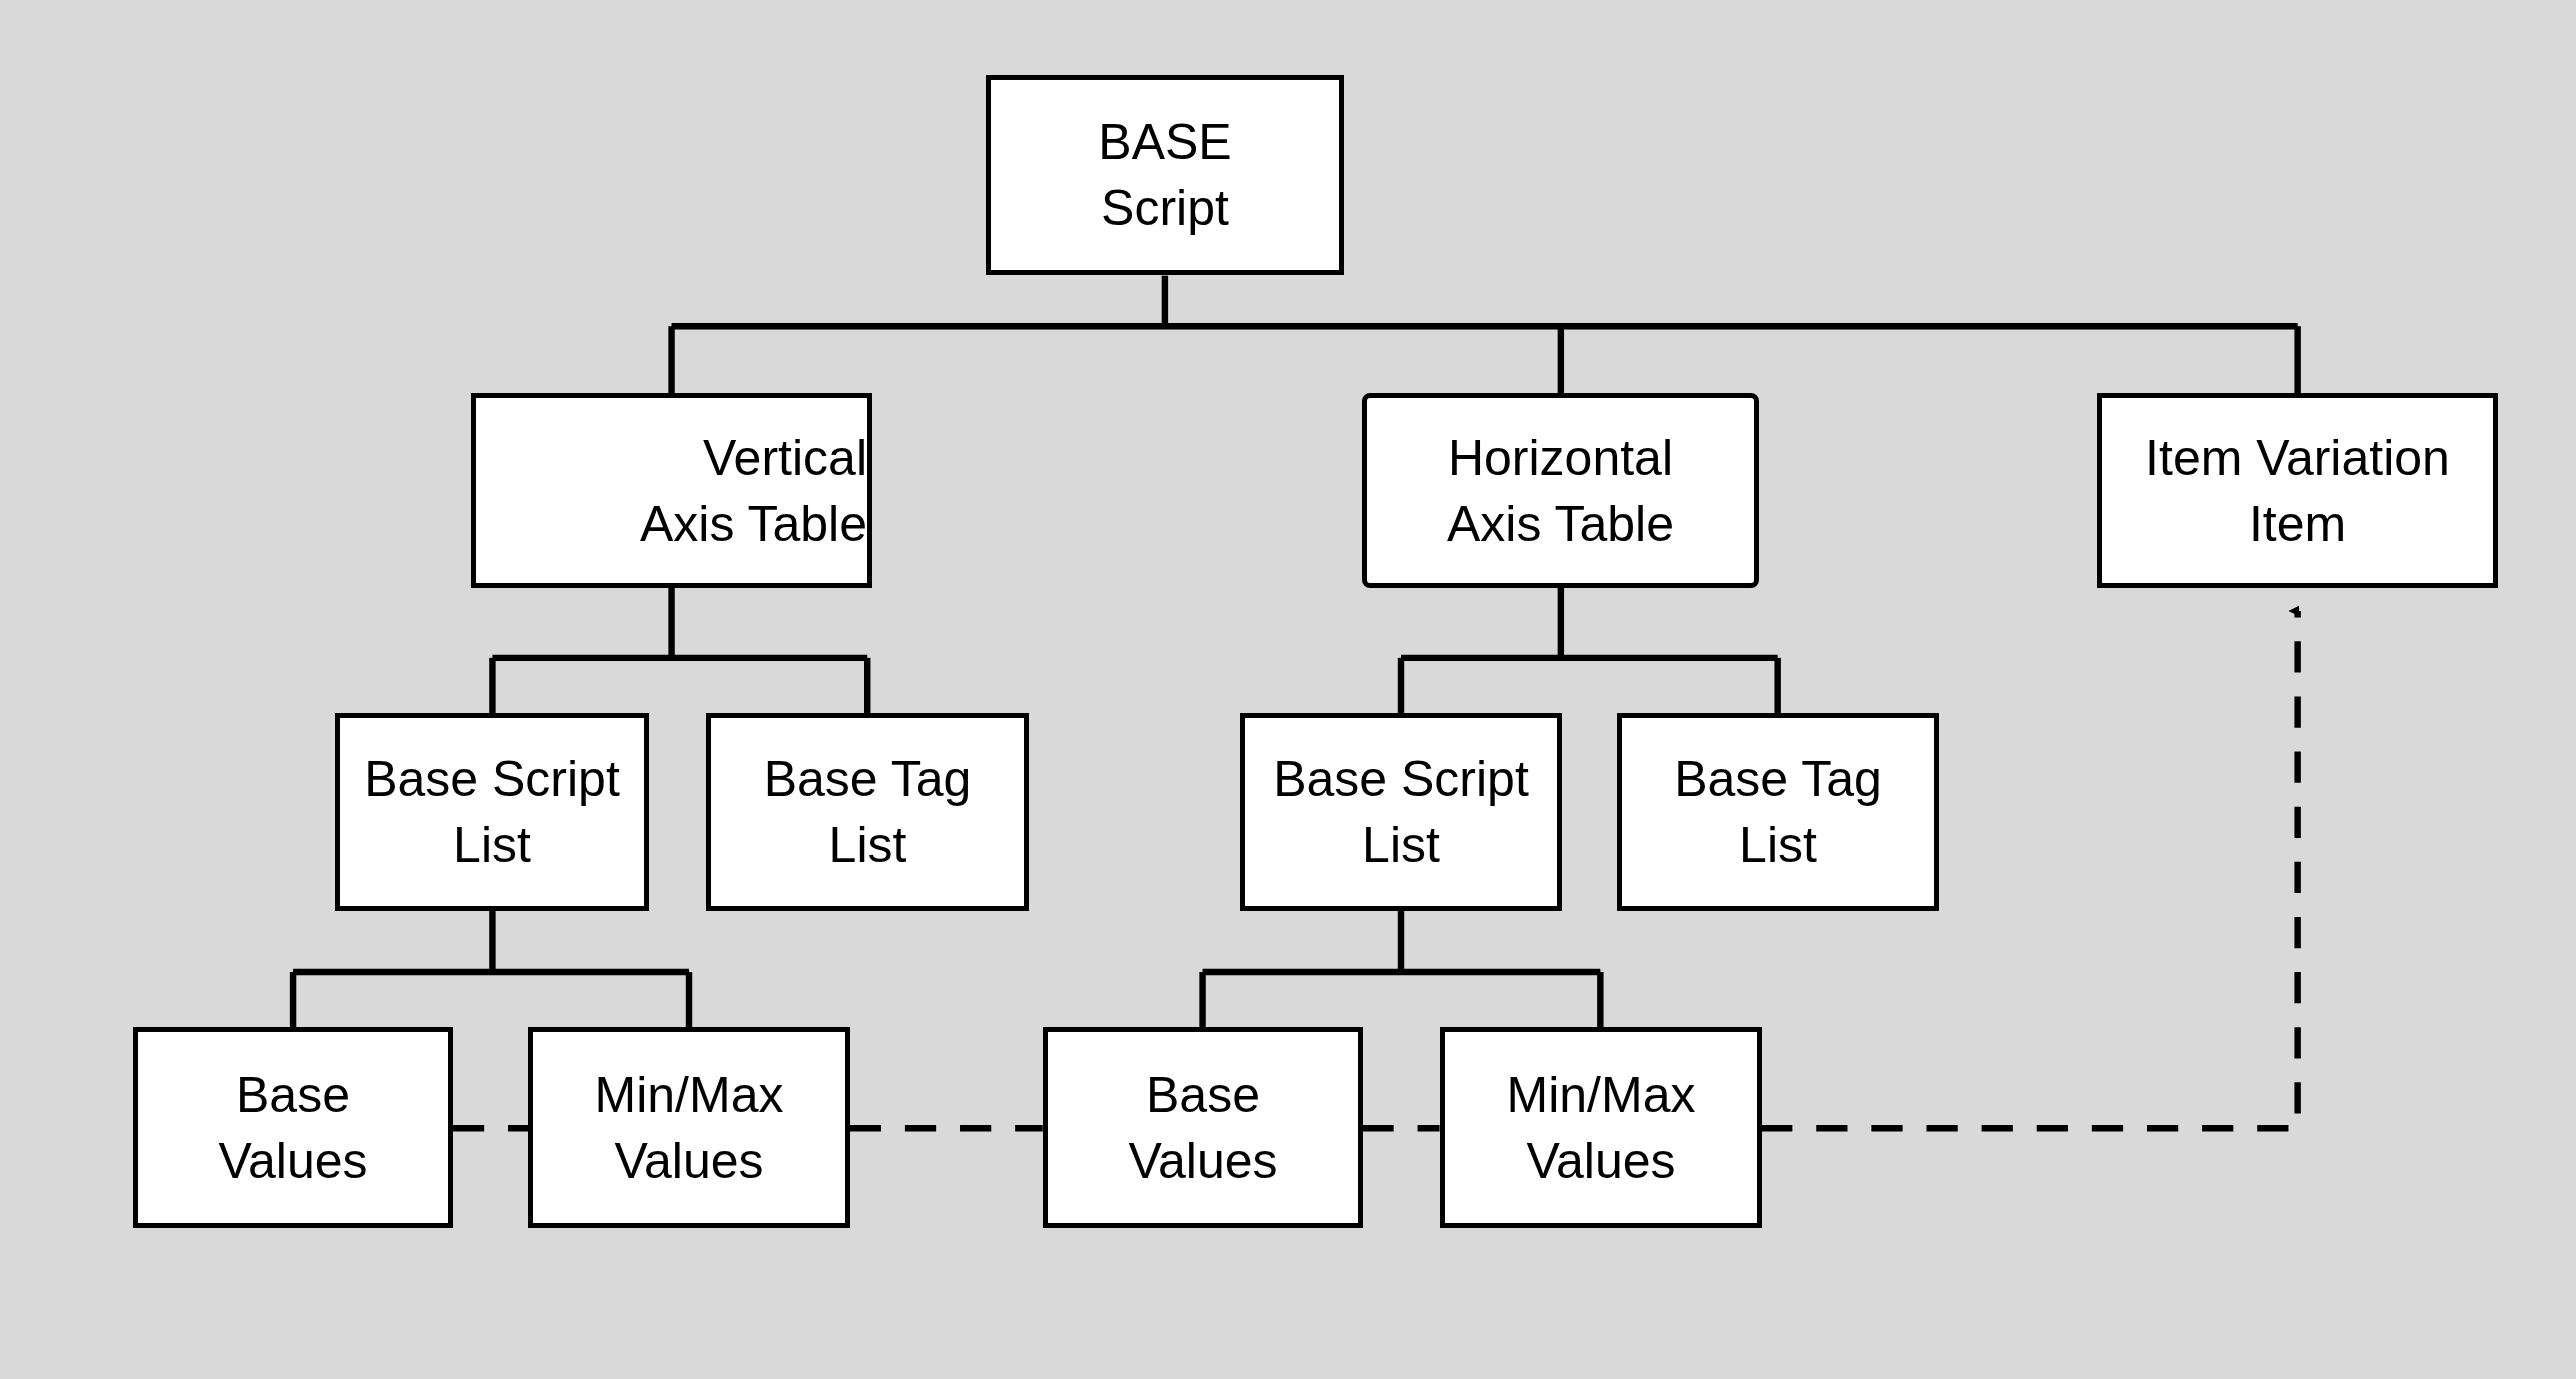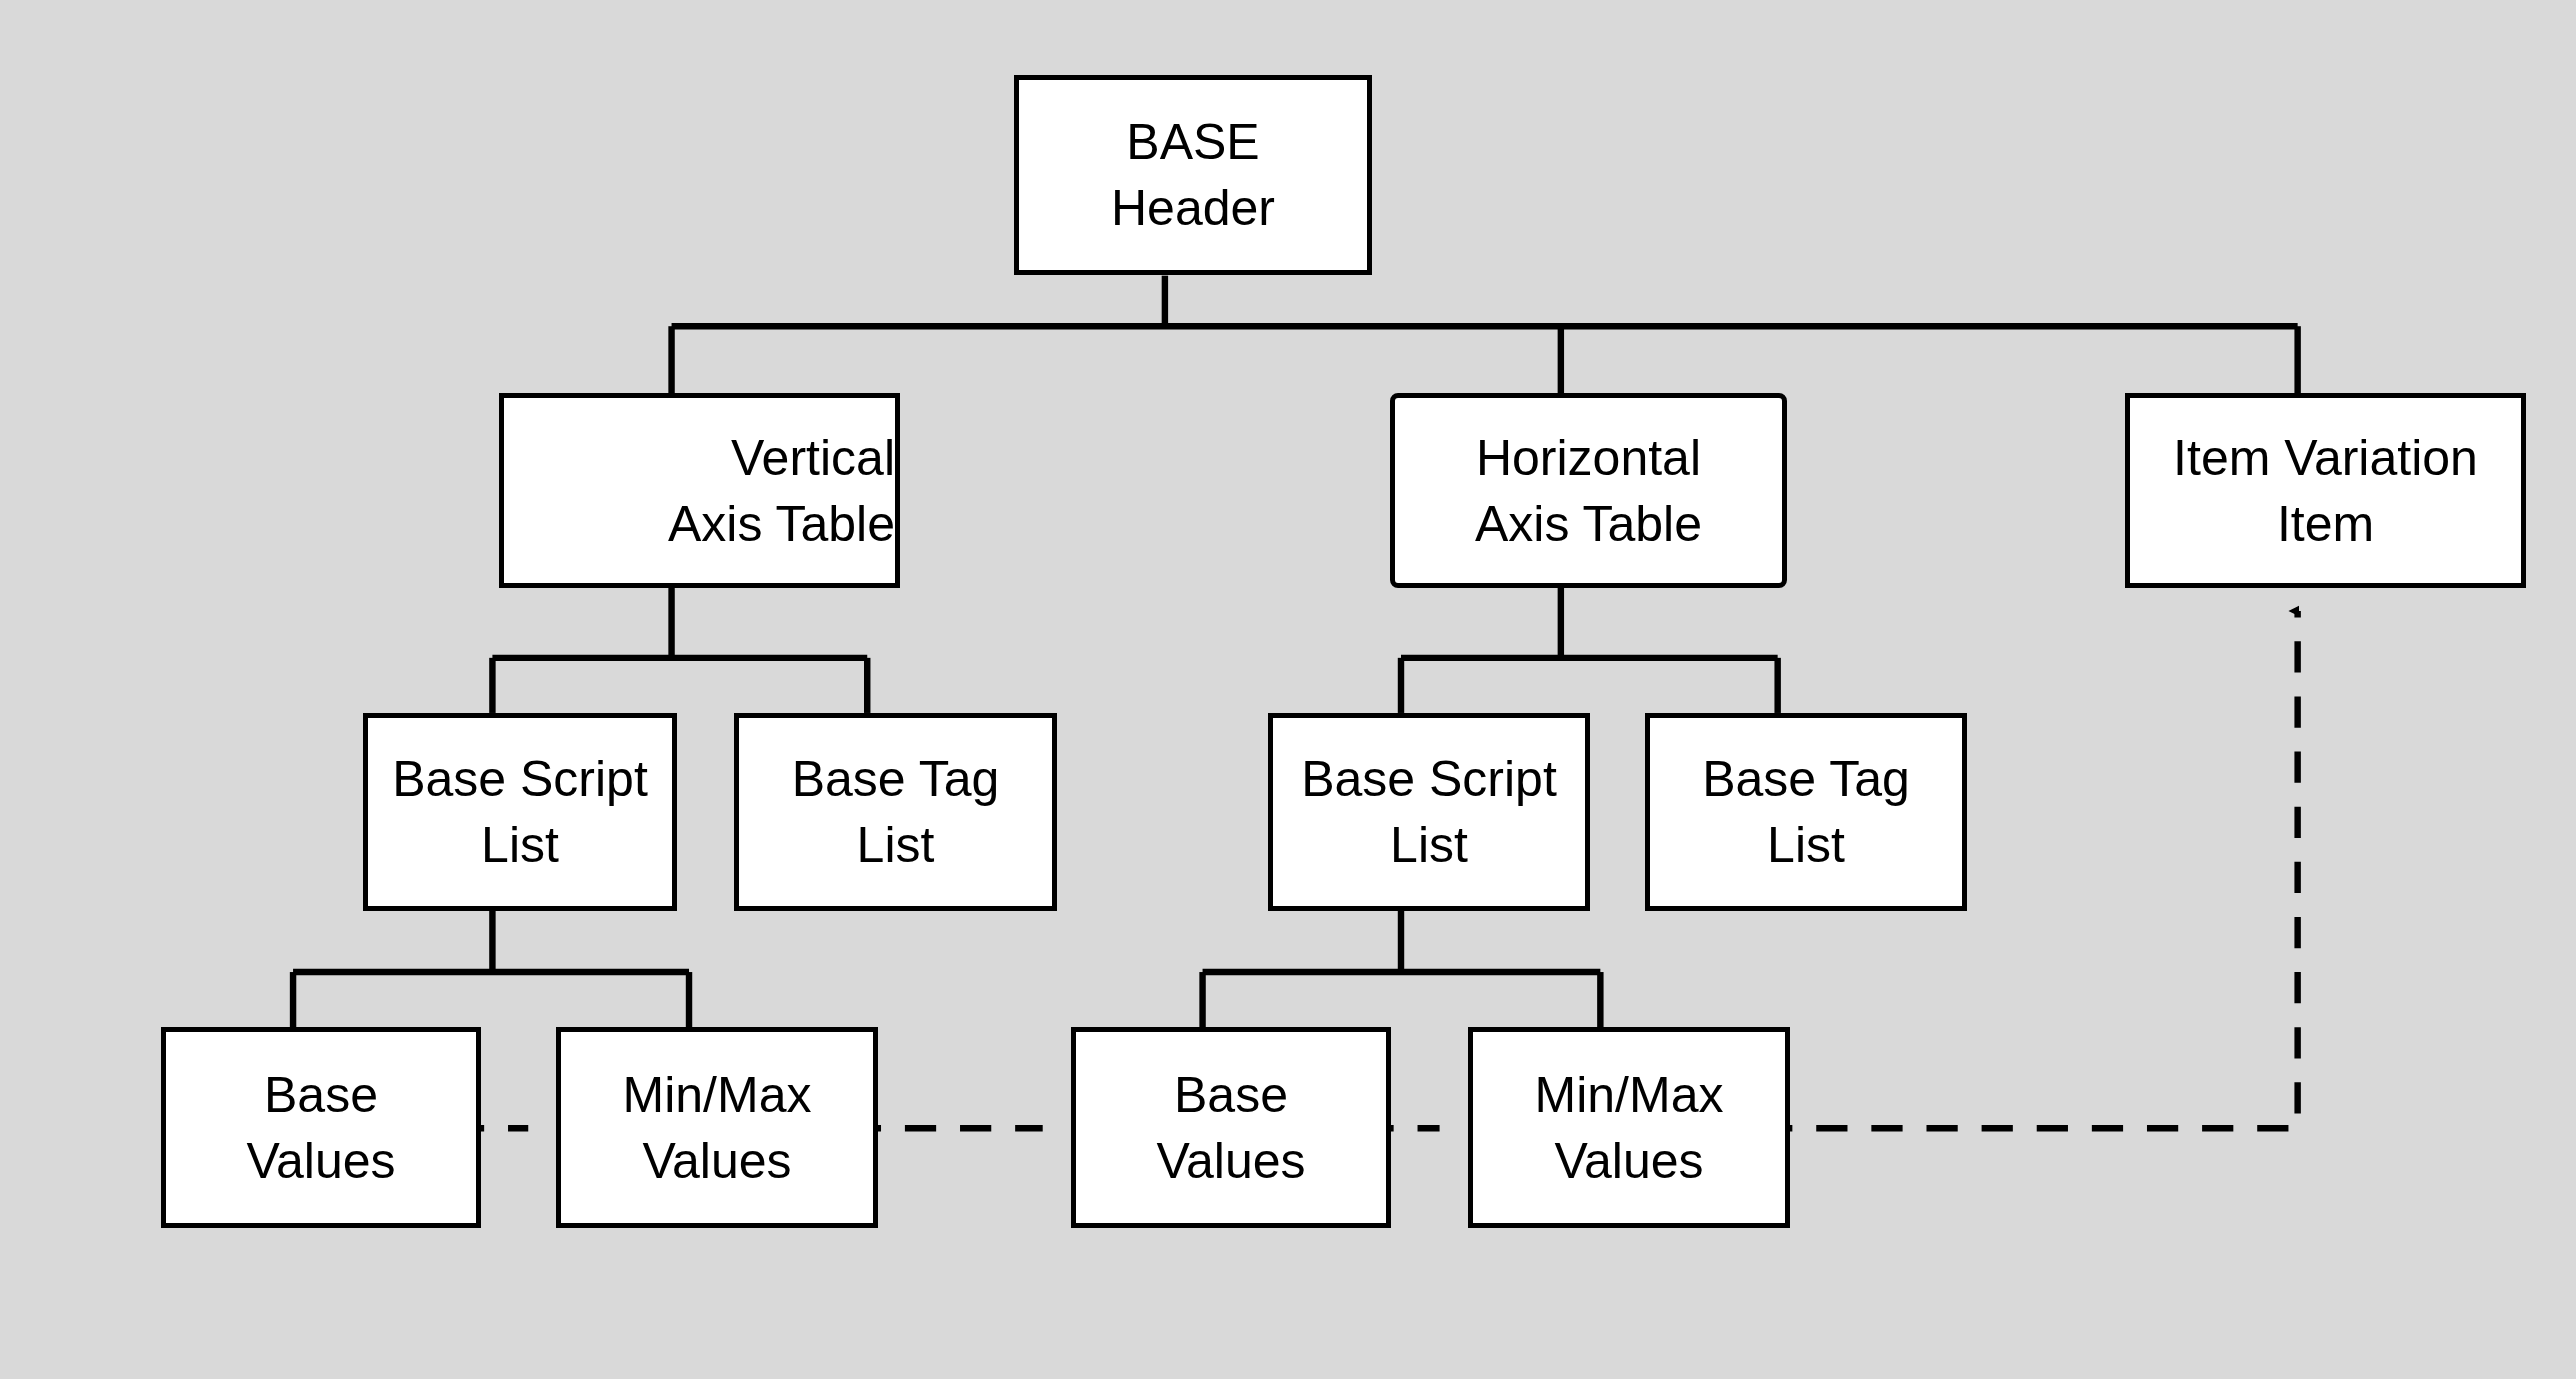--- a/index.html
+++ b/index.html
@@ -36,21 +36,20 @@
     flex-direction: column;
     align-items: center;
     justify-content: center;
     text-align: center;
     color: #000000;
     font-family: "Liberation Sans", sans-serif;
     font-size: 50px;
     line-height: 1.32;
     font-weight: 400;
     z-index: 3;
-    margin-left: 28px;
   }
   .node .line1, .node .line2 {
     display: block;
     white-space: nowrap;
   }
   
   .n-base-header   { left: 986px; top: 75px;   width: 358px; height: 200px; }
   
   .n-vertical-axis     { left: 471px;  top: 393px; width: 401px; height: 195px; align-items: flex-end; }
   .n-horizontal-axis   { left: 1362px; top: 393px; width: 397px; height: 195px; border-radius: 8px; }
@@ -112,21 +111,21 @@
     <g stroke="#000000" stroke-width="7" fill="none" stroke-dasharray="34 26" stroke-linecap="butt">
       <path d="M 493 1228 L 575 1228"></path>
       <path d="M 925 1228 L 1135 1228"></path>
       <path d="M 1483 1228 L 1567 1228"></path>
     </g>
     <path d="M 1917 1228 L 2501 1228 L 2501 665" stroke="#000000" stroke-width="7" fill="none" stroke-dasharray="34 26" marker-end="url(#arrowUp)"></path>
   </svg>
 
   <div class="node n-base-header">
     <span class="line1">BASE</span>
-    <span class="line2">Header</span>
+    <span class="line2">Script</span>
   </div>
 
   <div class="node n-vertical-axis">
     <span class="line1">Vertical</span>
     <span class="line2">Axis Table</span>
   </div>
   <div class="node n-horizontal-axis">
     <span class="line1">Horizontal</span>
     <span class="line2">Axis Table</span>
   </div>

